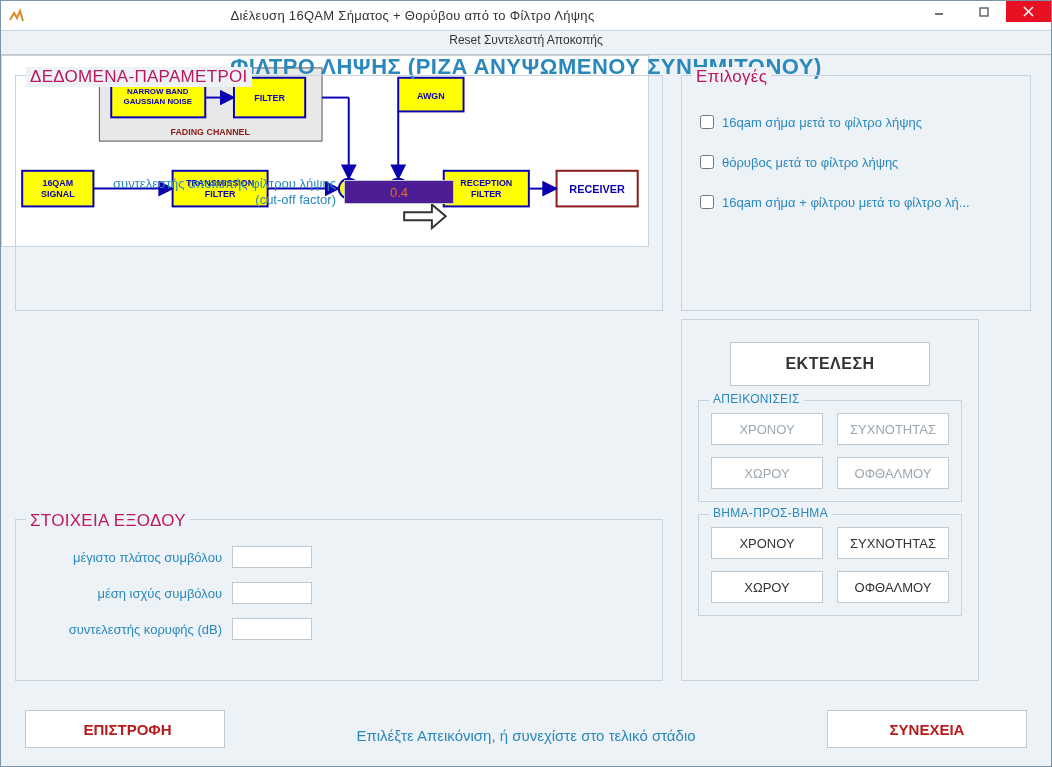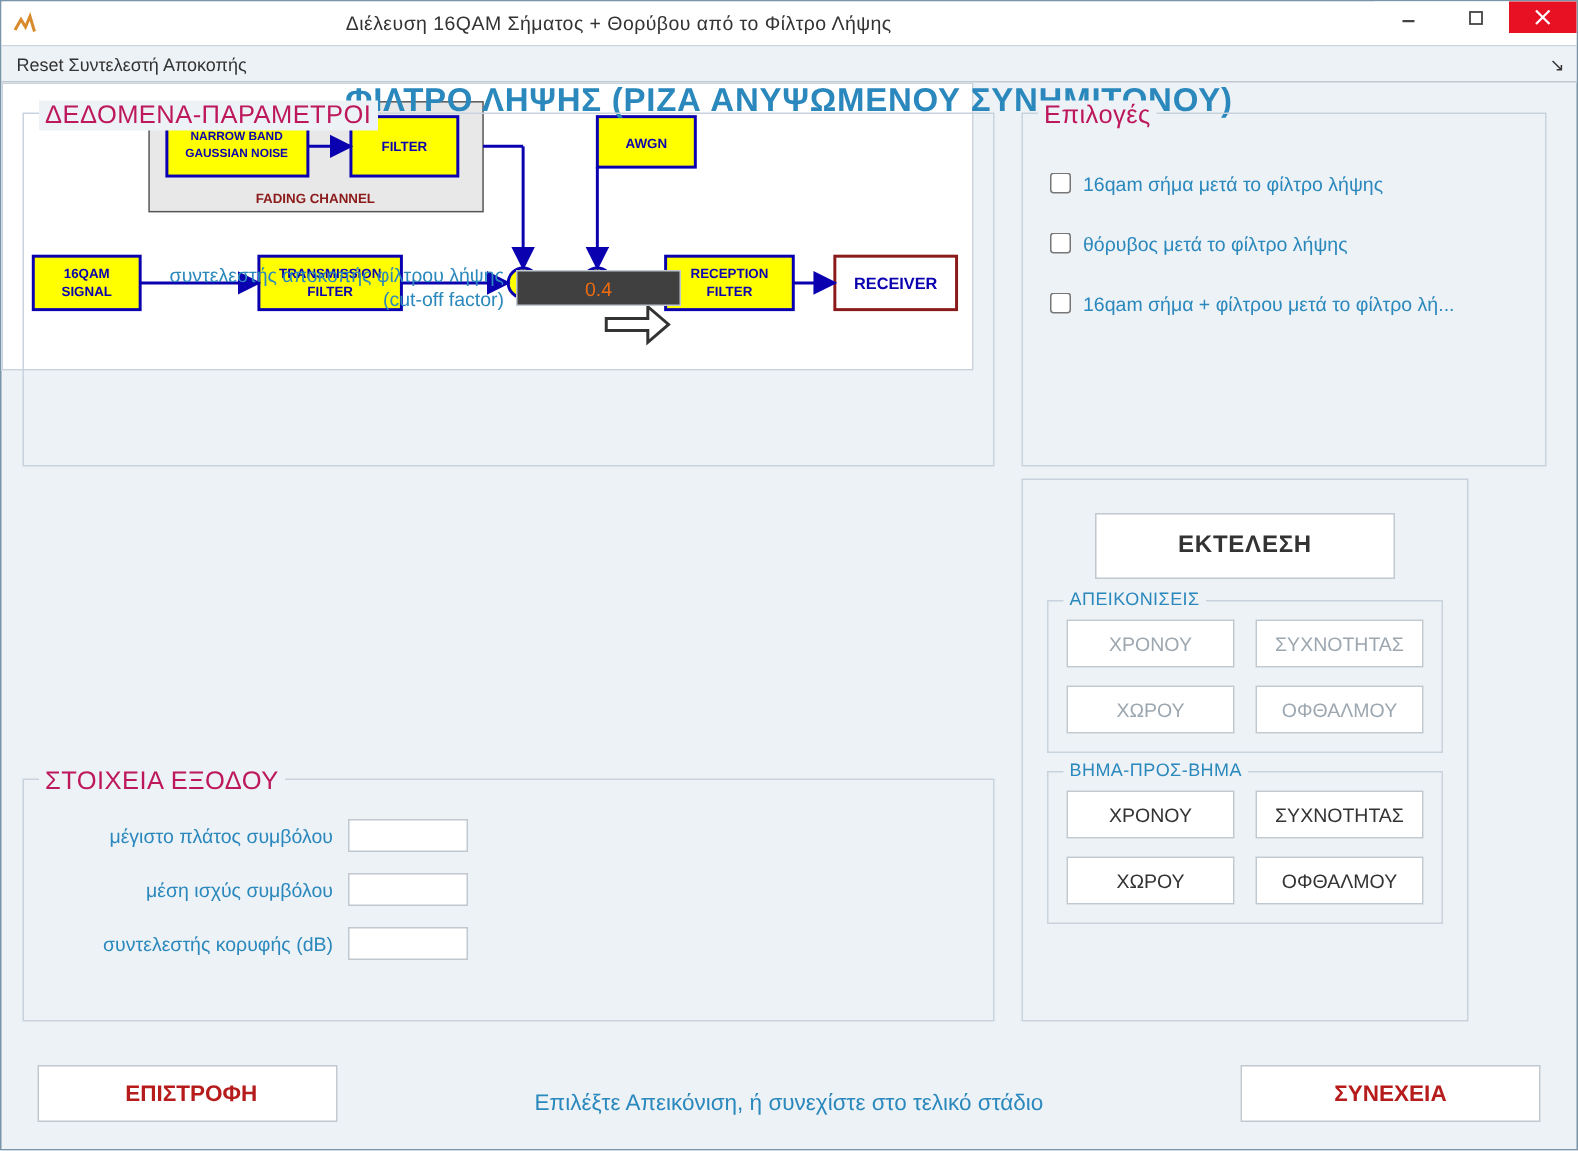--- a/index.html
+++ b/index.html
@@ -5,32 +5,32 @@
   * { box-sizing: border-box; }
   html, body { margin:0; padding:0; font-family: "Segoe UI", Tahoma, Arial, sans-serif; font-size:12px; background:#edf2f6; }
   .window { width:1052px; height:767px; position:relative; background:#edf2f6; border:1px solid #7b95a8; }
   .titlebar { height:30px; background:#fff; display:flex; align-items:center; padding:0 0 0 6px; border-bottom:1px solid #c7d3df; }
   .titlebar .appicon { width:18px; height:18px; margin-right:4px; }
   .titlebar .title { flex:1; text-align:center; color:#333; font-size:13px; letter-spacing:.3px; margin-left:-120px; }
   .winbtns { display:flex; height:100%; }
   .winbtn { width:45px; height:21px; display:flex; align-items:center; justify-content:center; color:#555; font-size:11px; }
   .winbtn.close { background:#e81123; color:#fff; width:45px; height:21px; }
   .winbtn.min, .winbtn.max { background:#fff; border:1px solid transparent; }
-  .menubar { height:24px; background:#edf2f6; border-bottom:1px solid #c0c8d0; display:flex; align-items:center; padding:0 4px; justify-content:space-between; }
+  .menubar { height:24px; background:#edf2f6; border-bottom:1px solid #c0c8d0; display:flex; align-items:center; padding:0 4px; justify-content:space-between;flex-direction:column; }
   .menubar .menuitem { font-size:12px; color:#333; padding:2px 6px; }
   .menubar .arrow { color:#333; padding:2px 4px; }
   .content { position:relative; height:calc(767px - 30px - 24px); }
   .big-title { position:absolute; top:-1px; left:0; right:0; text-align:center; color:#2a88bd; font-size:22px; font-weight:600; letter-spacing:.5px; }
   .fieldset { position:absolute; border:1px solid #c8d3de; background:transparent; }
   .legend { position:absolute; top:-9px; left:10px; background:#edf2f6; padding:0 4px; color:#be185d; font-size:17px; letter-spacing:.3px; }
   
   .params { left:14px; top:20px; width:648px; height:236px; }
   .param-row { position:absolute; display:flex; align-items:center; }
   .param-label { color:#2a88bd; font-size:13px; text-align:right; line-height:1.25; }
-  .param-input { width:110px; height:24px; background:#404040; border:1px solid #c0c8d0; text-align:center; color:#ec6a12; font-size:13px; margin-left:8px; }
+  .param-input { width:110px; height:24px; background:#4c1d95; border:1px solid #c0c8d0; text-align:center; color:#ec6a12; font-size:13px; margin-left:8px; }
   
   .options { left:680px; top:20px; width:350px; height:236px; }
   .option-line { display:flex; align-items:center; color:#2a88bd; font-size:13px; margin:20px 14px; white-space:nowrap; overflow:hidden; text-overflow:ellipsis; }
   .option-line input[type=checkbox]{ width:14px; height:14px; margin-right:8px; }
 
   
   .diagram { left:14px; top:264px; width:648px; height:192px; background:#fff; border:1px solid #c8d3de; }
   .diagram svg { width:100%; height:100%; }
 
   

